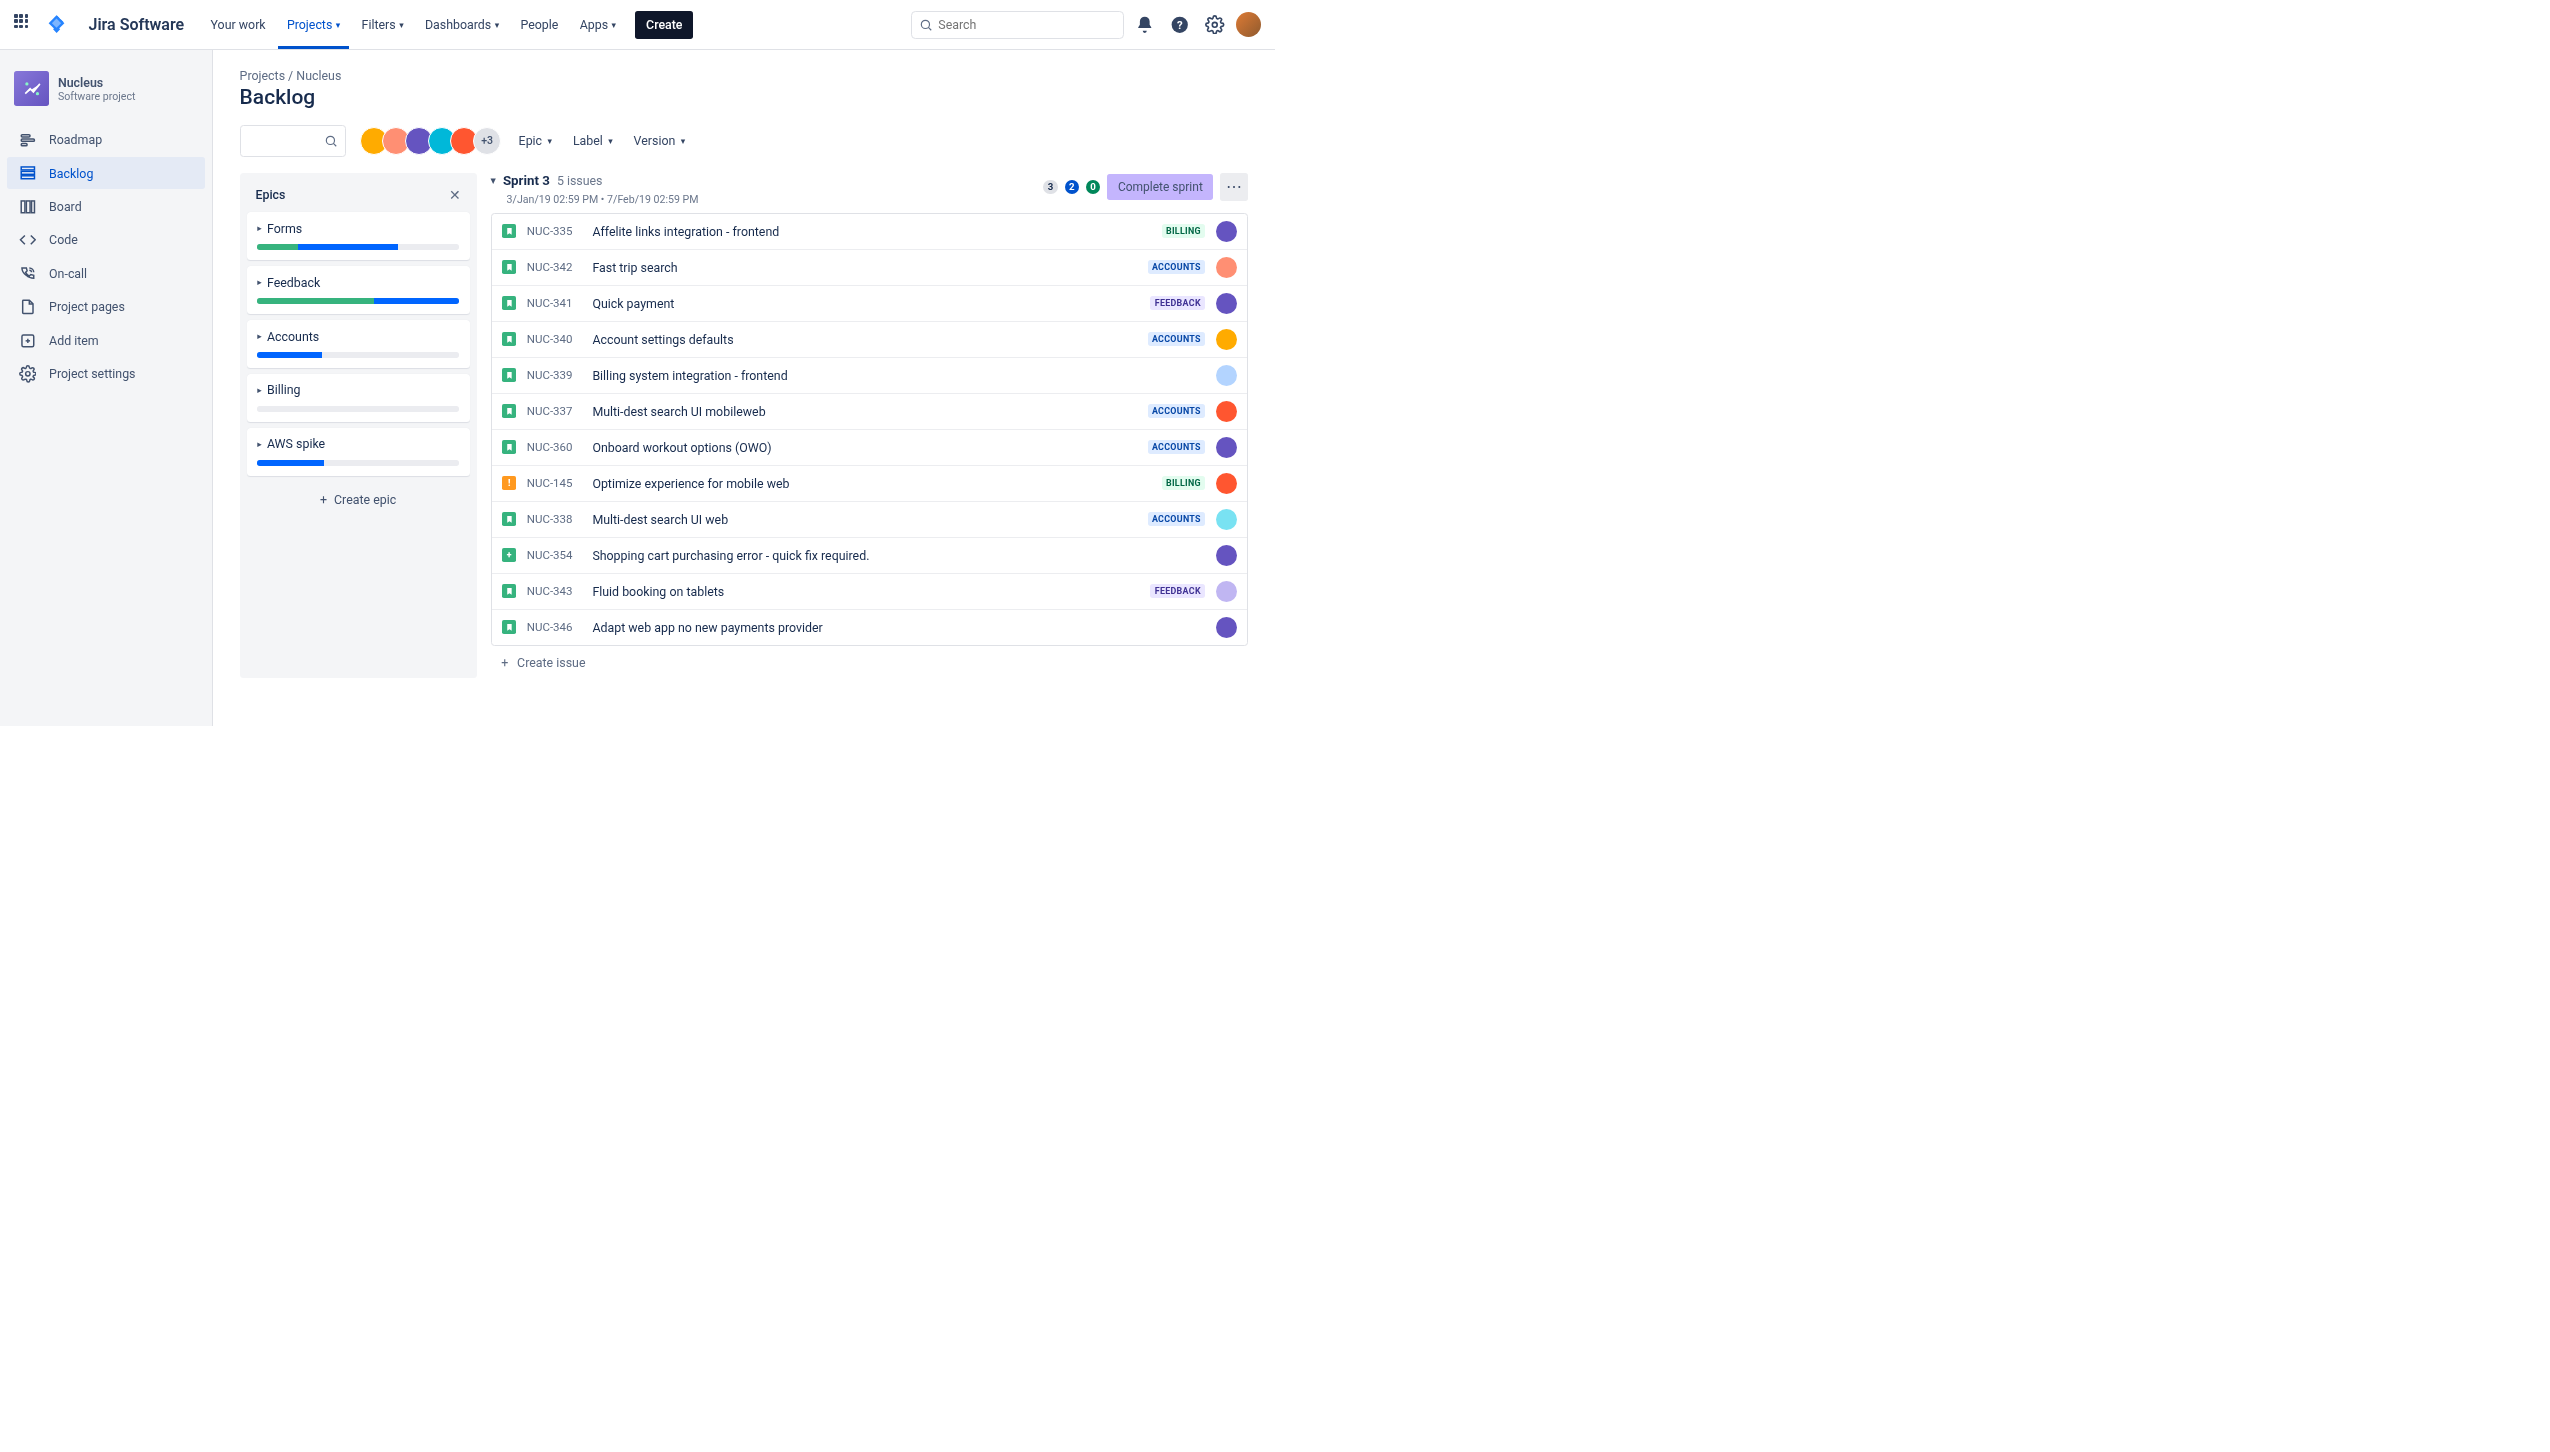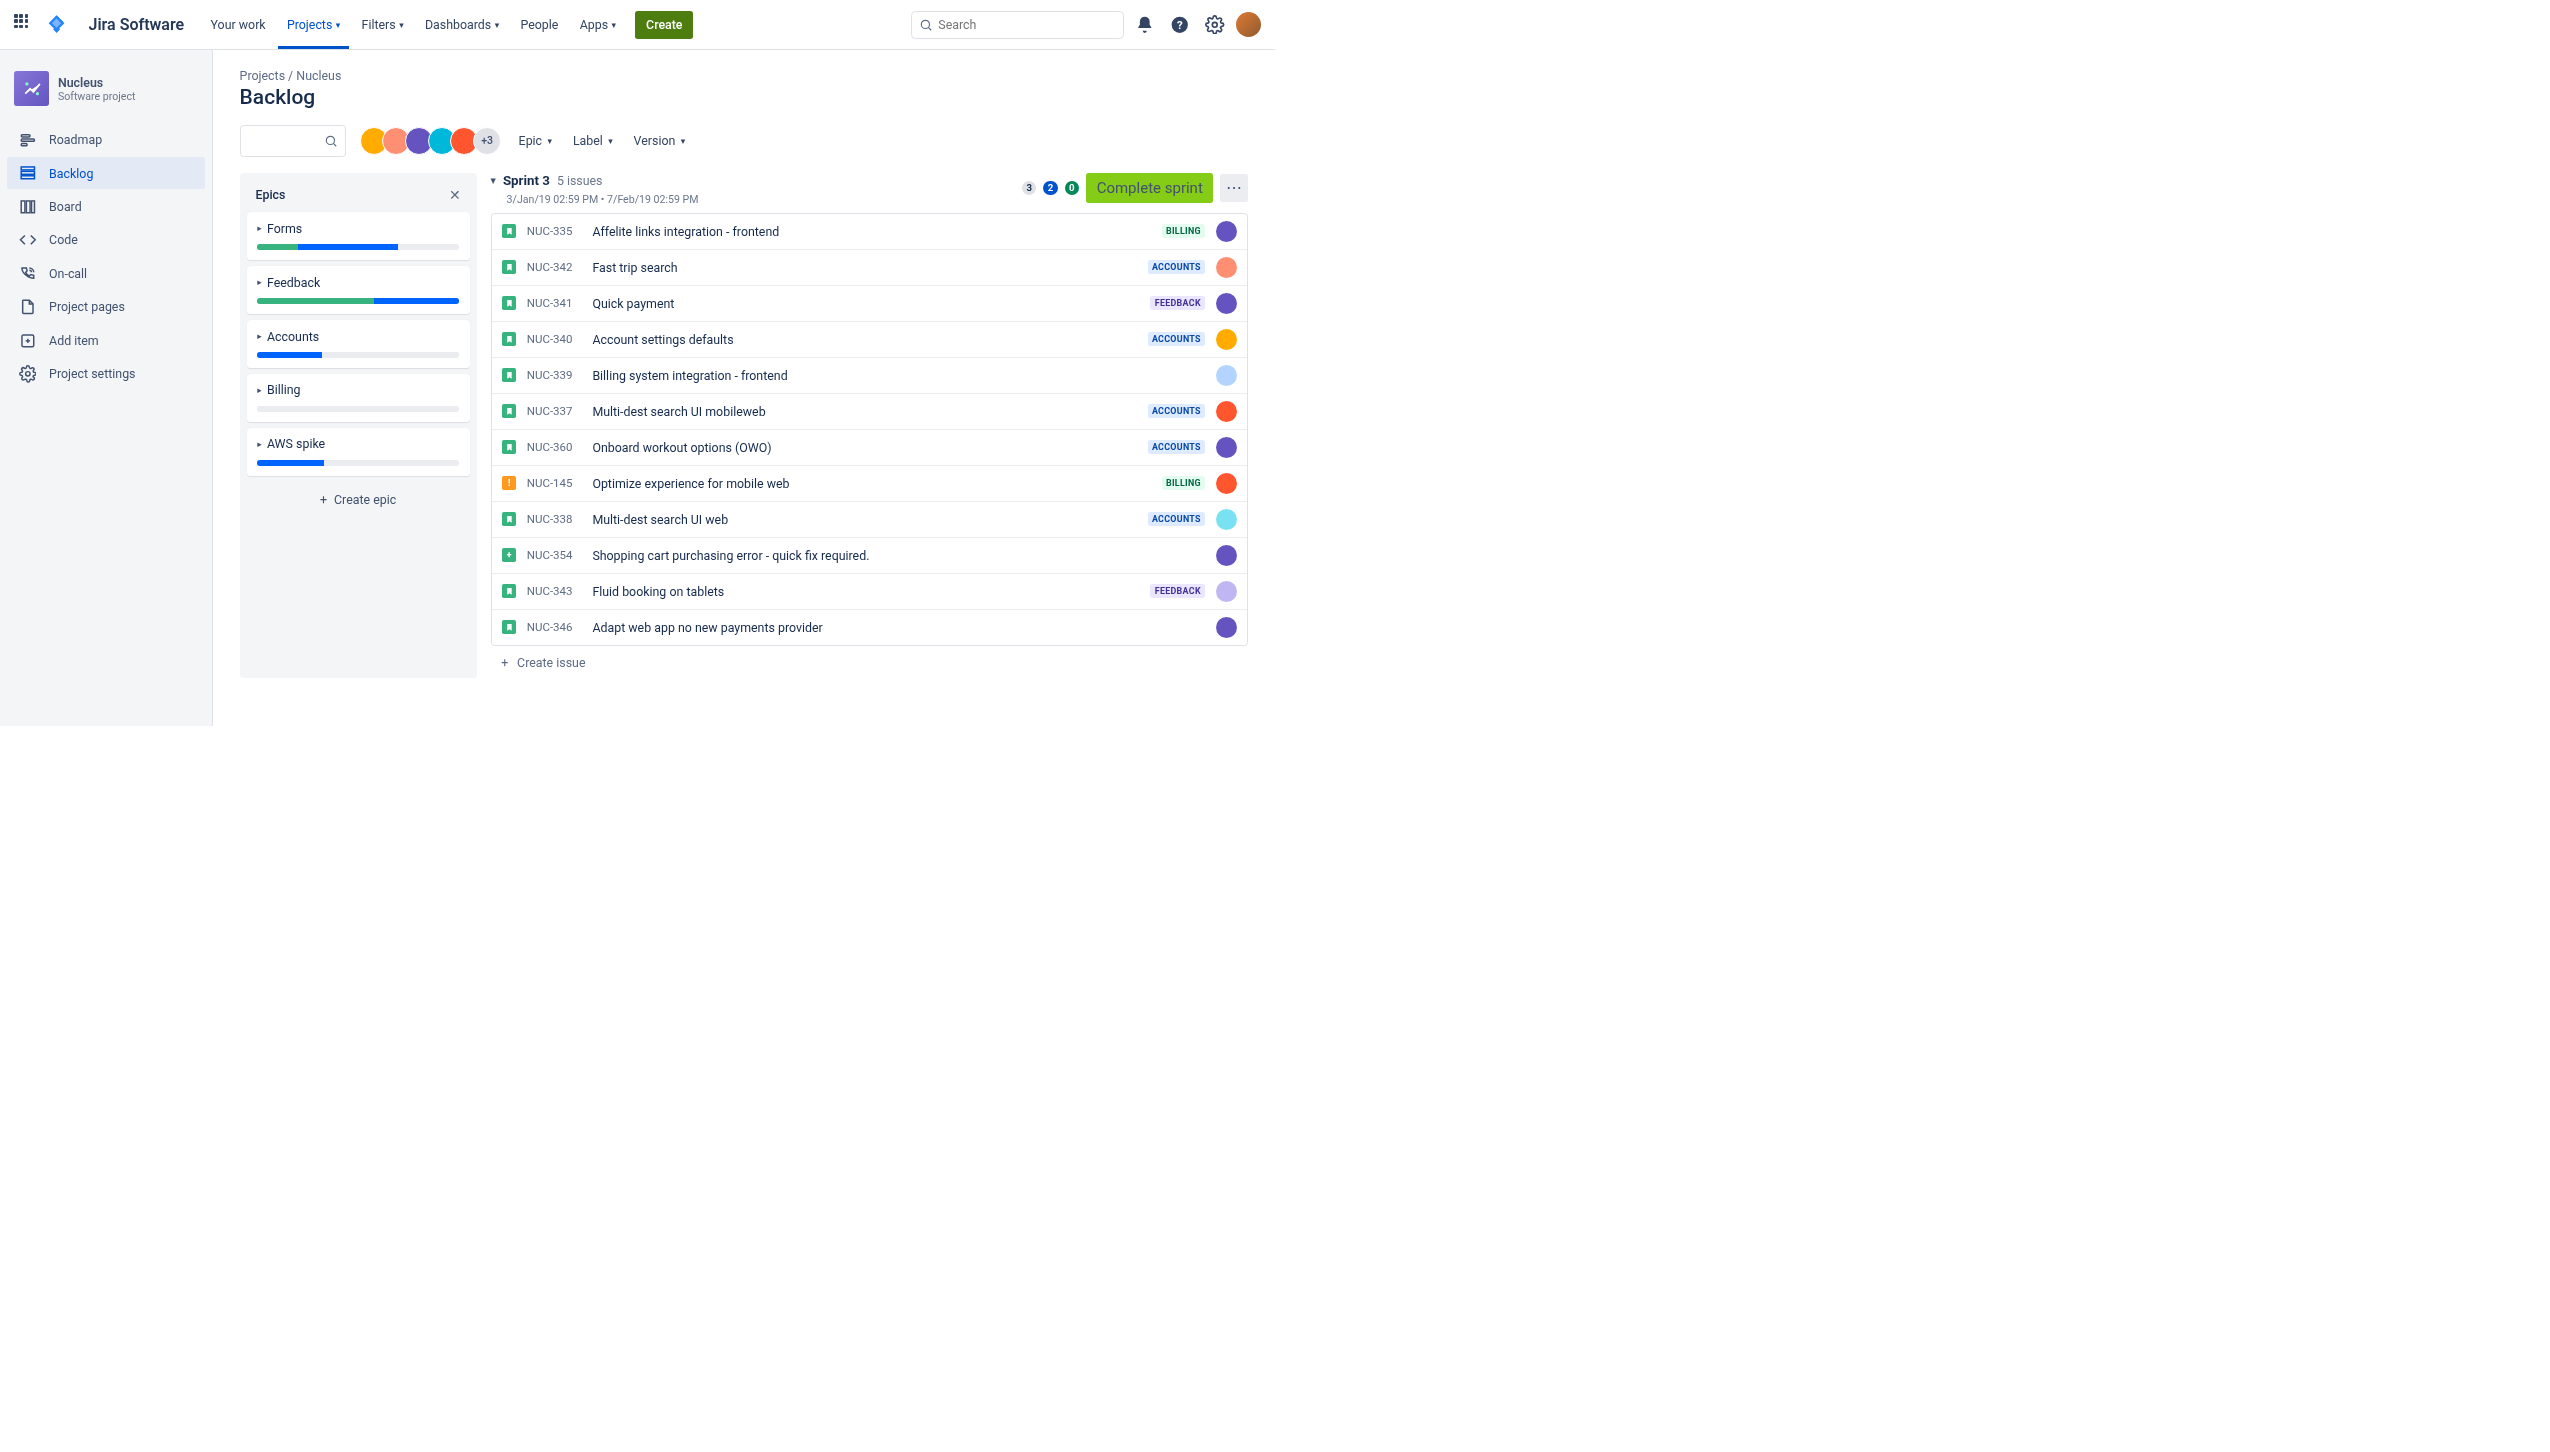--- a/index.html
+++ b/index.html
@@ -11,21 +11,21 @@
 .app-switcher span { background: #344563; border-radius: 0.9px; }
 .logo { display: flex; align-items: center; gap: 22px; margin-right: 14px; }
 .logo-mark { width: 21px; height: 21px; }
 .logo-text { font-size: 16px; font-weight: 600; color: #253858; }
 .nav-items { display: flex; align-items: center; gap: 3.5px; }
 .nav-item { padding: 5.3px 8.9px; font-size: 12.4px; color: #344563; cursor: pointer; display: flex; align-items: center; gap: 3.5px; border-radius: 2.7px; height: 28px; }
 .nav-item.active { color: #0052cc; position: relative; }
 .nav-item.active::after { content: ""; position: absolute; bottom: -10.6px; left: 0; right: 0; height: 2.7px; background: #0052cc; }
 .chevron-down { font-size: 8.9px; color: #344563; }
 .nav-item.active .chevron-down { color: #0052cc; }
-.create-btn { background: #4d7c0f; color: #fff; border: none; padding: 0 10.6px; height: 28px; font-size: 12.4px; font-weight: 500; border-radius: 2.7px; margin-left: 7px; cursor: pointer; }
+.create-btn { background: #0f172a; color: #fff; border: none; padding: 0 10.6px; height: 28px; font-size: 12.4px; font-weight: 500; border-radius: 2.7px; margin-left: 7px; cursor: pointer; }
 .nav-right { margin-left: auto; display: flex; align-items: center; gap: 7px; }
 .search-box { width: 213px; height: 28px; border: 1.8px solid #dfe1e6; border-radius: 4.4px; display: flex; align-items: center; padding: 0 7px; gap: 5.3px; }
 .search-box input { border: none; outline: none; font-size: 12.4px; flex: 1; color: #5e6c84; }
 .icon-btn { width: 28px; height: 28px; display: flex; align-items: center; justify-content: center; cursor: pointer; color: #344563; border-radius: 50%; }
 .avatar { width: 25px; height: 25px; border-radius: 50%; background: linear-gradient(135deg,#ffab00,#ff5630); cursor: pointer; display:flex; align-items:center; justify-content:center; font-size:9.7px; color:#fff; font-weight:600;}
 
 
 .layout { display: flex; height: calc(100% - 50px); }
 .sidebar { width: 213px; background: #f4f5f7; border-right: 0.9px solid #dfe1e6; padding: 21px 7px; }
 .project-header { display: flex; gap: 8.9px; padding: 0 7px 17.7px 7px; align-items: center; }
@@ -71,21 +71,21 @@
 .sprint-title-row { display: flex; align-items: center; gap: 7px; }
 .sprint-chevron { font-size: 10.6px; color: #42526e; cursor: pointer; }
 .sprint-name { font-size: 13.3px; font-weight: 700; color: #172b4d; }
 .sprint-count { font-size: 12.4px; color: #6b778c; }
 .sprint-dates { font-size: 10.6px; color: #6b778c; margin-top: 5px; margin-left: 16px; }
 .sprint-right { margin-left: auto; display: flex; align-items: center; gap: 7px; }
 .badge { min-width: 14px; height: 14px; border-radius: 8.9px; font-size: 9.7px; font-weight: 700; color: #fff; display: inline-flex; align-items: center; justify-content: center; padding: 0 4.4px; }
 .badge.gray { background: #dfe1e6; color: #172b4d; }
 .badge.blue { background: #0052cc; }
 .badge.green { background: #00875a; }
-.complete-btn { background: #84cc16; border: none; padding: 6.2px 10.6px; font-size: 15px; color: #42526e; border-radius: 2.7px; cursor: pointer; }
+.complete-btn { background: #c4b5fd; border: none; padding: 6.2px 10.6px; font-size: 12px; color: #42526e; border-radius: 2.7px; cursor: pointer; }
 .more-icon { width: 28px; height: 28px; background: #ecedf0; border-radius: 2.7px; display: flex; align-items: center; justify-content: center; cursor: pointer; color: #42526e; font-size:16px; letter-spacing:0.9px;}
 
 .issue-list { border: 0.9px solid #dfe1e6; border-radius: 3.5px; }
 .issue-row { display: flex; align-items: center; padding: 7px 10.6px; gap: 10.6px; border-bottom: 0.9px solid #ecedf0; cursor: pointer; }
 .issue-row:last-child { border-bottom: none; }
 .issue-type { width: 14px; height: 14px; border-radius: 1.8px; display: flex; align-items: center; justify-content: center; color: #fff; font-size: 8.9px; flex-shrink:0;}
 .issue-type.story { background: #36b37e; }
 .issue-type.pri { background: #ff991f; }
 .issue-type.add { background: #36b37e; }
 .issue-key { font-size: 11.5px; color: #5e6c84; width: 55px; flex-shrink:0;}

